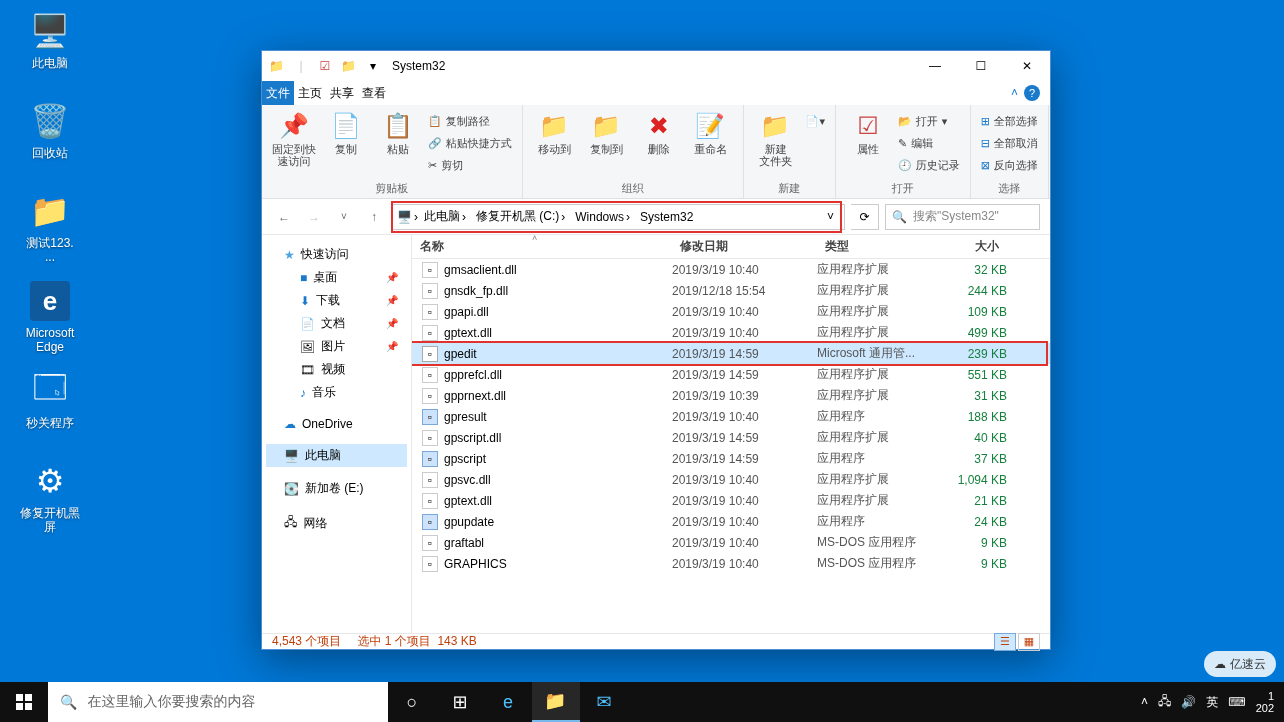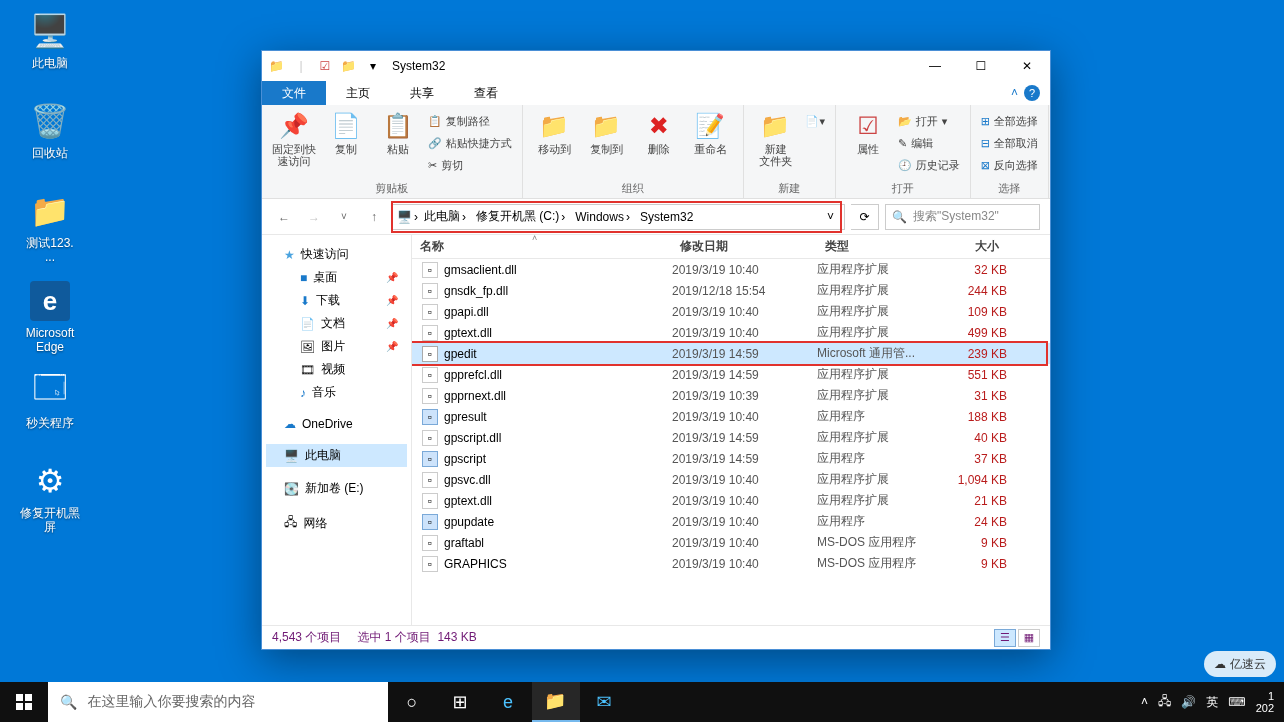--- a/index.html
+++ b/index.html
@@ -18,21 +18,21 @@
 
 .window { position:absolute; left:261px; top:50px; width:790px; height:600px; background:#fff; display:flex; flex-direction:column; border:1px solid #4a8fd6; }
 .titlebar { height:30px; display:flex; align-items:center; font-size:12px; padding-left:6px; }
 .titlebar .qat { display:flex; align-items:center; gap:6px; }
 .titlebar .qat span { width:18px; height:18px; display:inline-flex; align-items:center; justify-content:center; }
 .titlebar .title { margin-left:10px; }
 .titlebar .wbtns { margin-left:auto; display:flex; }
 .titlebar .wbtns div { width:46px; height:30px; display:flex; align-items:center; justify-content:center; font-size:12px; }
 
 .tabs { height:24px; display:flex; align-items:stretch; font-size:12px; background:#fff; }
-.tabs .tab { padding:4px 20px; cursor:pointer; display:flex; align-items:center; }
+.tabs .tab { padding:4px 4px; cursor:pointer; display:flex; align-items:center; }
 .tabs .tab.file { background:#1979ca; color:#fff; }
 .tabs .help { margin-left:auto; padding:0 10px; display:flex; align-items:center; gap:6px; color:#1979ca; }
 
 .ribbon { height:94px; background:#f5f6f7; border-bottom:1px solid #e0e0e0; display:flex; font-size:11px; color:#444; }
 .ribbon .group { border-right:1px solid #e0e0e0; padding:4px 8px 2px; display:flex; flex-direction:column; }
 .ribbon .group .controls { flex:1; display:flex; align-items:flex-start; gap:4px; }
 .ribbon .group .glabel { text-align:center; font-size:11px; color:#666; padding-top:2px; }
 .rbig { display:flex; flex-direction:column; align-items:center; justify-content:flex-start; width:48px; padding-top:2px; gap:2px; text-align:center; line-height:1.1; }
 .rbig .ico { font-size:24px; height:30px; display:flex; align-items:center; justify-content:center; }
 .rsmall { display:flex; flex-direction:column; gap:2px; padding-top:2px; }
@@ -58,26 +58,26 @@
 .cols { display:flex; font-size:12px; color:#444; border-bottom:1px solid #e8e8e8; height:24px; align-items:center; position:relative; }
 .cols div { padding:0 8px;font-weight:bold; }
 .cols .sort { position:absolute; left:120px; top:-2px; font-size:9px; color:#888; }
 .c-name{flex:0 0 260px} .c-date{flex:0 0 145px} .c-type{flex:0 0 120px} .c-size{flex:0 0 70px; text-align:right}
 .rows { flex:1; overflow-y:scroll; font-size:12px; }
 .row { display:flex; height:21px; align-items:center; cursor:pointer; position:relative; }
 .row.sel { background:#cde8ff; }
 .row.sel .hl2 { position:absolute; left:-2px; right:2px; top:-2px; bottom:-2px; border:2px solid #e1322d; pointer-events:none; }
 .row .c-name{display:flex;align-items:center;gap:6px;padding-left:10px}
 .row .c-date,.row .c-type{color:#555}
-.row .c-size{color:#b91c1c}
+.row .c-size{color:#15803d}
 .fico{width:16px;height:16px;display:inline-flex;align-items:center;justify-content:center;font-size:12px;background:#fff;border:1px solid #ccc;}
 .fico.app{background:#cde3fb;border-color:#7aa9d8}
 .fico.msc{background:#fff;border-color:#aaa}
 
-.status { height:24px; border-top:1px solid #e8e8e8; display:flex; align-items:center; font-size:12px; color:#701a75; padding:0 10px; gap:16px; }
+.status { height:16px; border-top:1px solid #e8e8e8; display:flex; align-items:center; font-size:12px; color:#c2410c; padding:0 10px; gap:16px; }
 .status .views { margin-left:auto; display:flex; gap:2px; }
 .status .views span { width:22px; height:18px; border:1px solid #ccc; display:flex; align-items:center; justify-content:center; font-size:11px; }
 .status .views span.on { background:#cde8ff; border-color:#7aa9d8; }
 </style>
 </head>
 <body>
 
 <div id="desk-icons">
     <div class="desktop-icon" style="left: 12px; top: 10px;">
       <div class="ico">🖥️</div>

